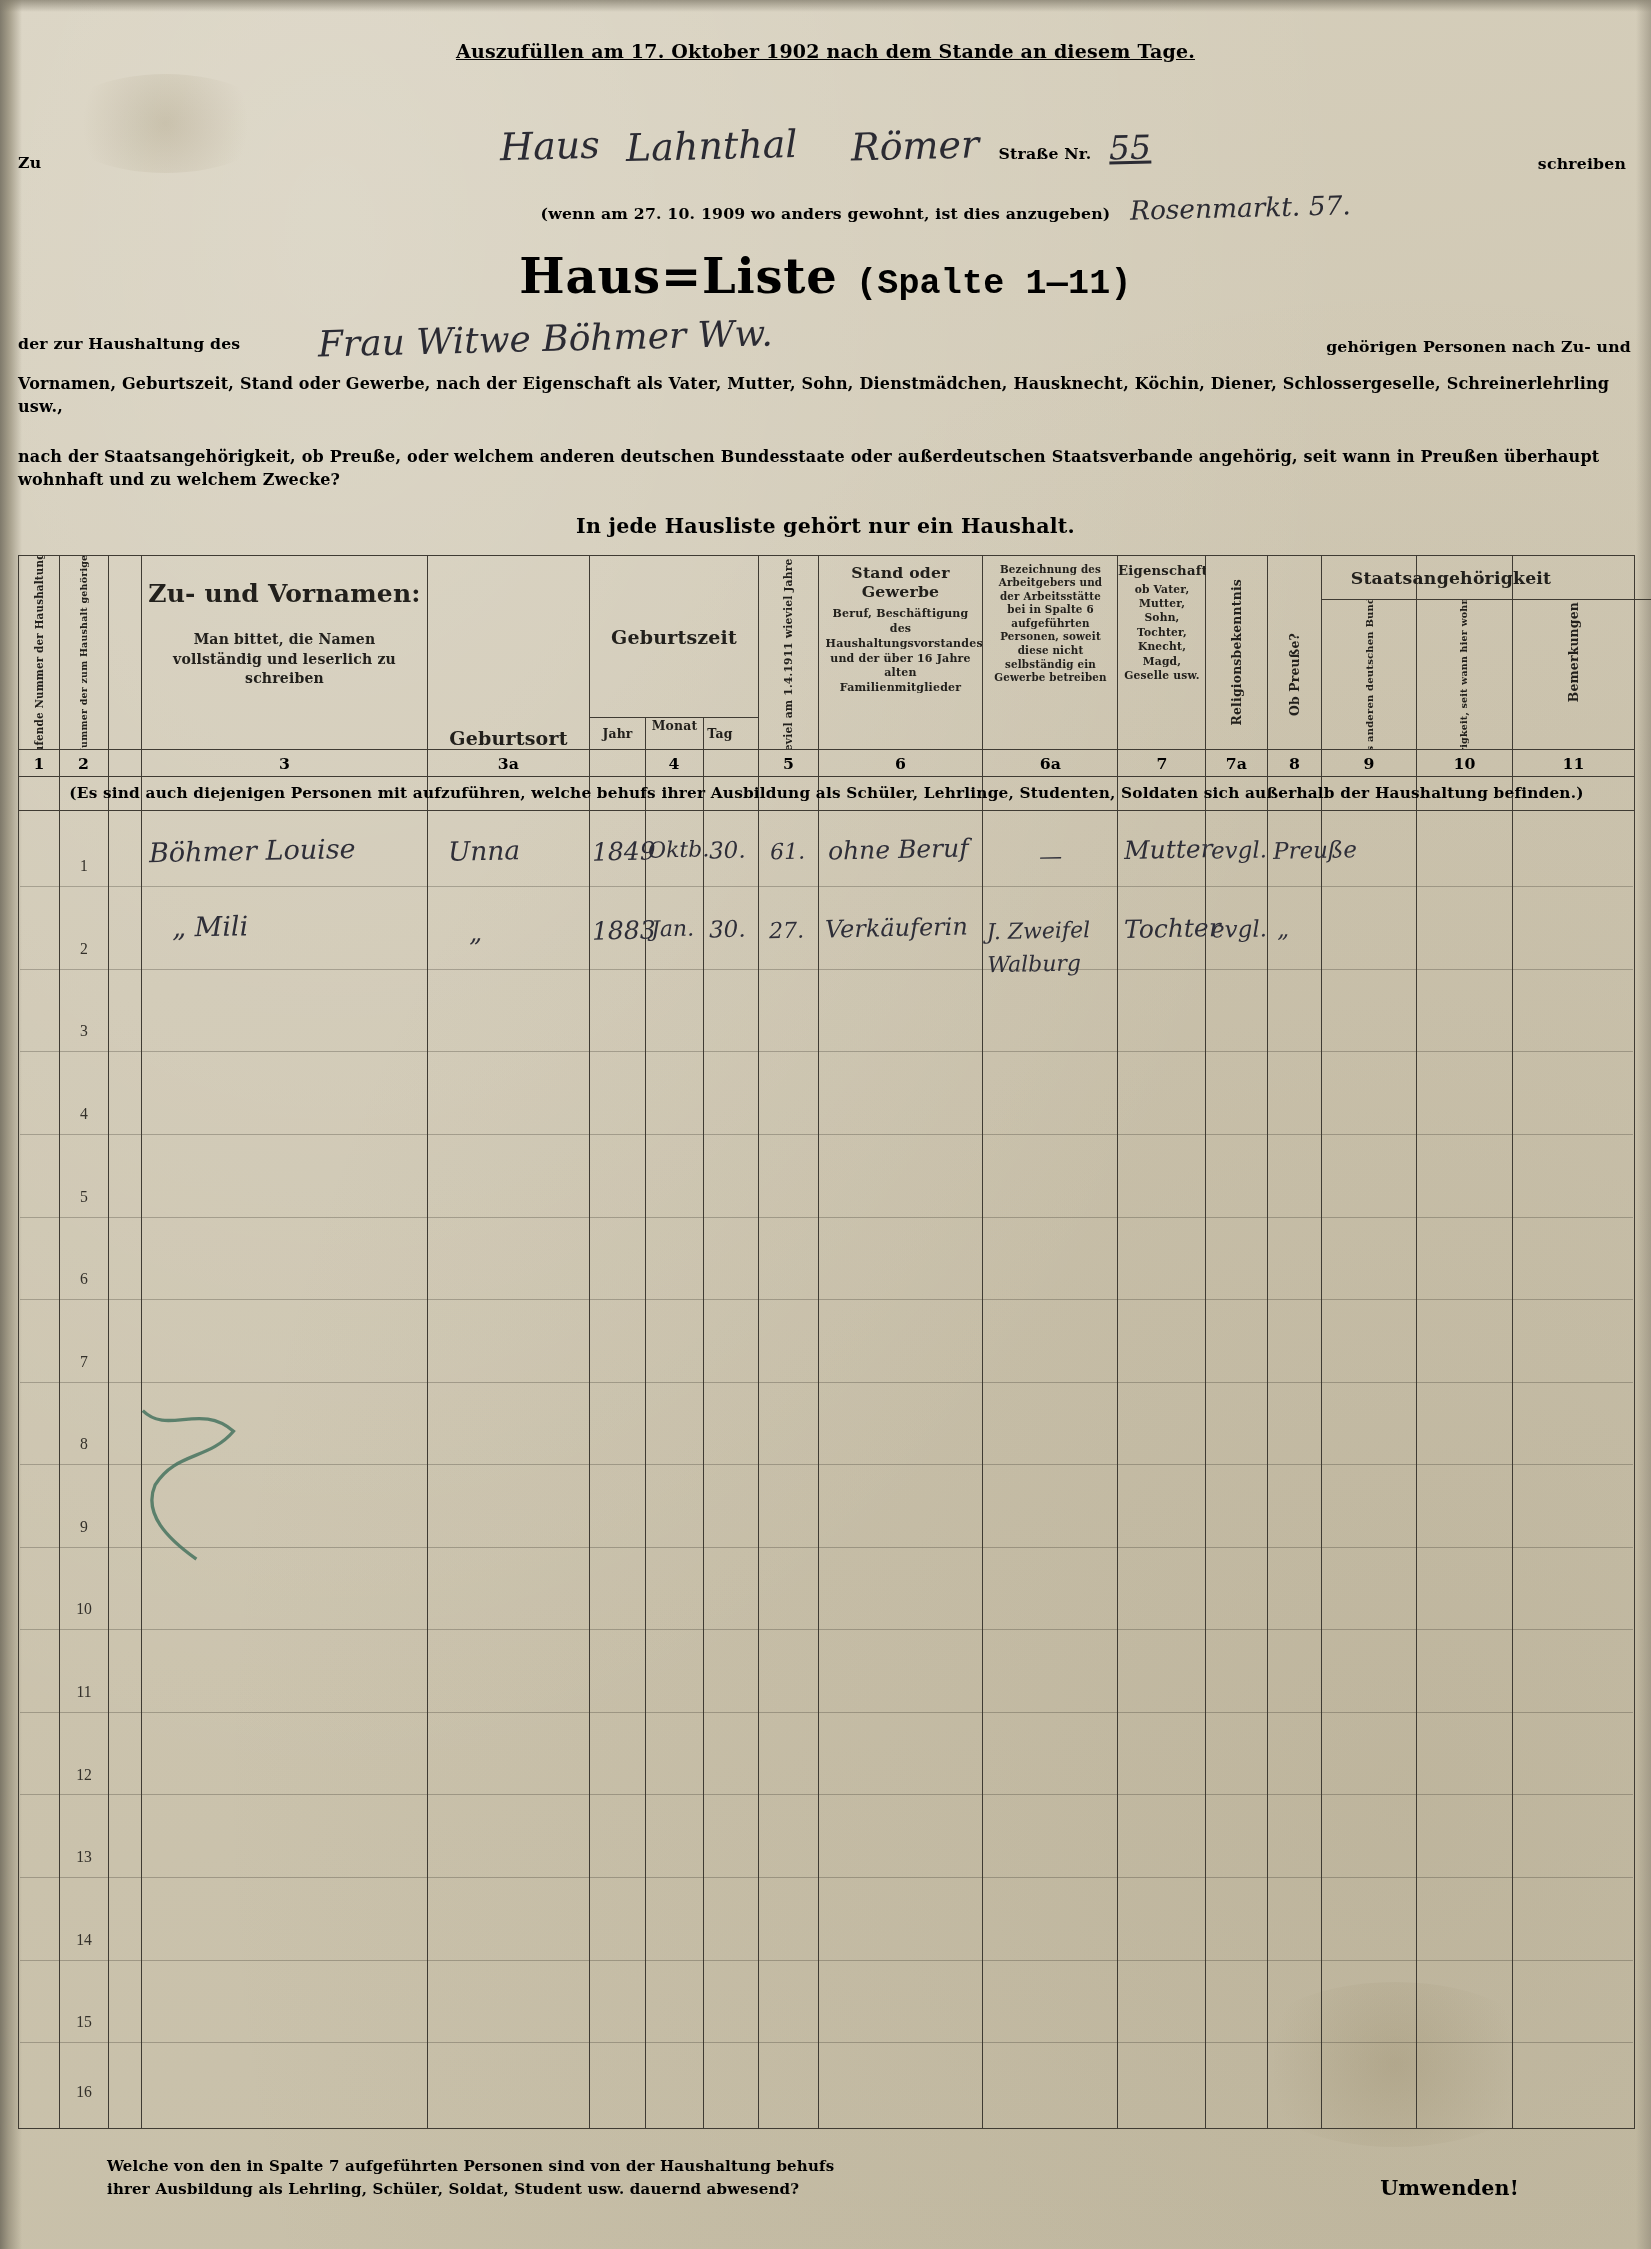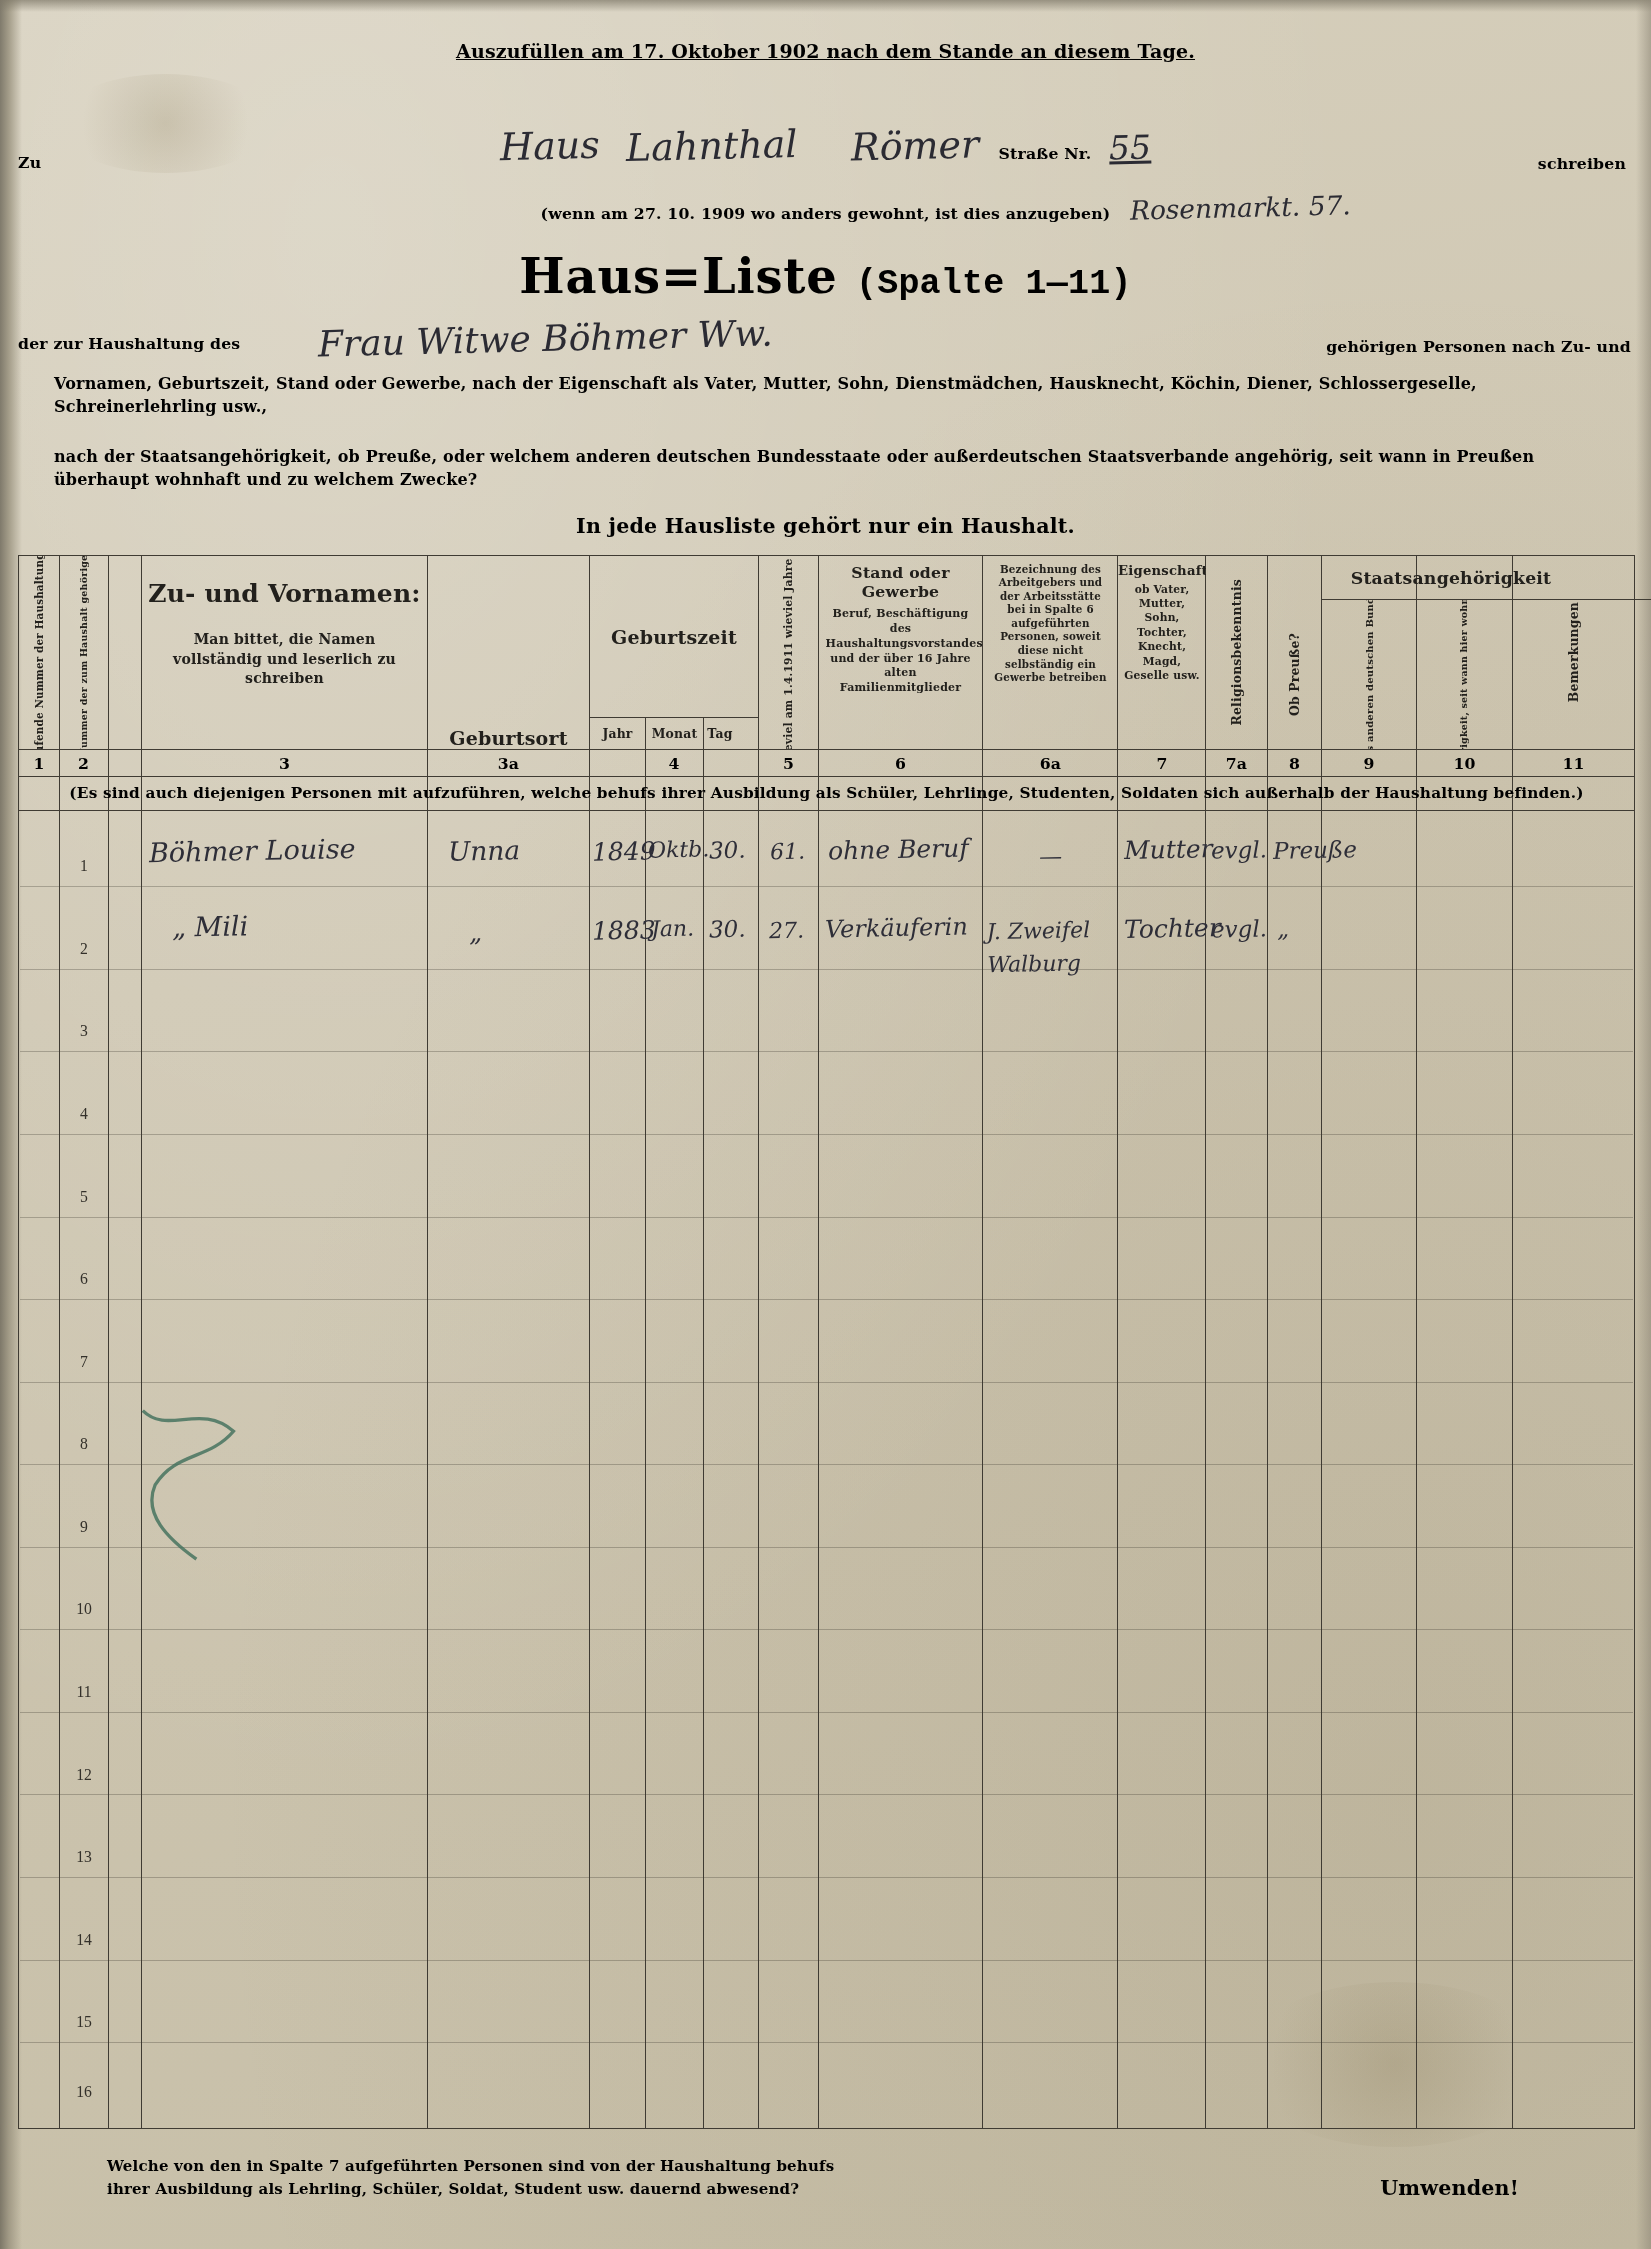--- a/index.html
+++ b/index.html
@@ -120,21 +120,20 @@
     position: absolute;
     right: 20px; top: 337px;
     font-size: 15.7px;
   }
   .para {
     position: absolute;
     left: 18px; right: 18px;
     font-size: 16px;
     line-height: 1.42;
     text-align: left;
-    margin-left: 36px;
   }
   .centerbold {
     position: absolute;
     left: 0; right: 0;
     text-align: center;
     font-size: 20.6px;
   }
 
   
   .tbl {
@@ -319,21 +318,21 @@
     <div class="hdr-cell" style="left:409px; top:0; width:161px; height:193px; display:flex; align-items:flex-end; justify-content:center;">
       <span class="fraktur" style="font-size:19px;">Geburtsort</span>
     </div>
 
     <div class="hdr-cell" style="left:571px; top:0; width:168px; height:161px; display:flex; align-items:center; justify-content:center;">
       <span class="fraktur" style="font-size:19px;">Geburtszeit</span>
     </div>
     <div class="hdr-cell" style="left:571px; top:162px; width:55px; height:31px; display:flex; align-items:center; justify-content:center;">
       <span class="fraktur" style="font-size:12.4px;">Jahr</span>
     </div>
-    <div class="hdr-cell" style="left:627px; top:162px; width:57px; height:31px; display:flex; align-items:center; justify-content:center;">
+    <div class="hdr-cell" style="left:627px; top:162px; width:57px; height:31px; display:flex; align-items:flex-start; justify-content:center;">
       <span class="fraktur" style="font-size:12.4px;">Monat</span>
     </div>
     <div class="hdr-cell" style="left:684px; top:162px; width:34px; height:31px; display:flex; align-items:center; justify-content:center;">
       <span class="fraktur" style="font-size:12.4px;">Tag</span>
     </div>
 
     <div class="hdr-cell" style="left:740px; top:0; width:59px; height:193px;">
       <div class="vwrap">
           <span class="vert fraktur" style="font-size:10.7px; line-height:1.3;">Wieviel am 1.4.1911 wieviel Jahre alt</span>
         </div>

